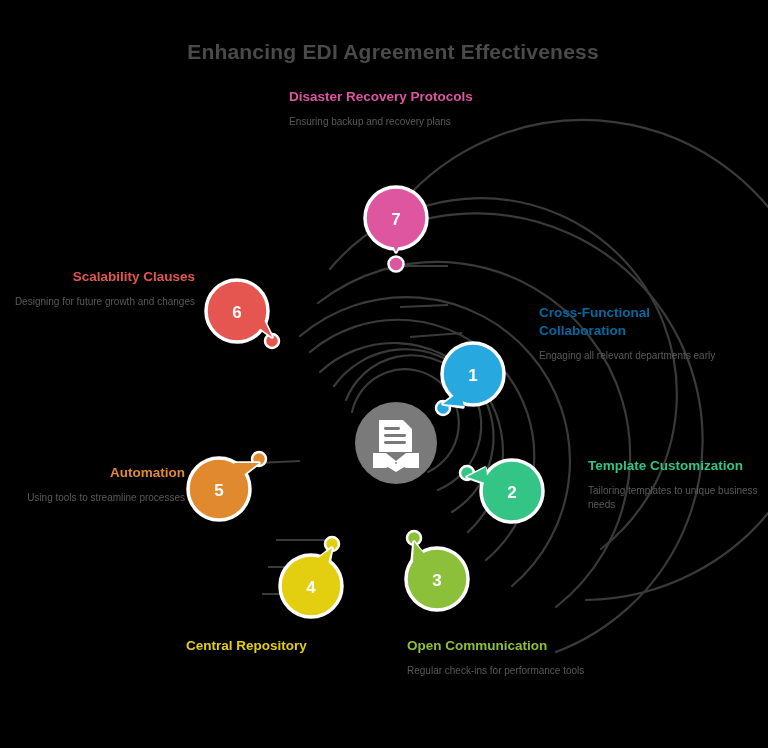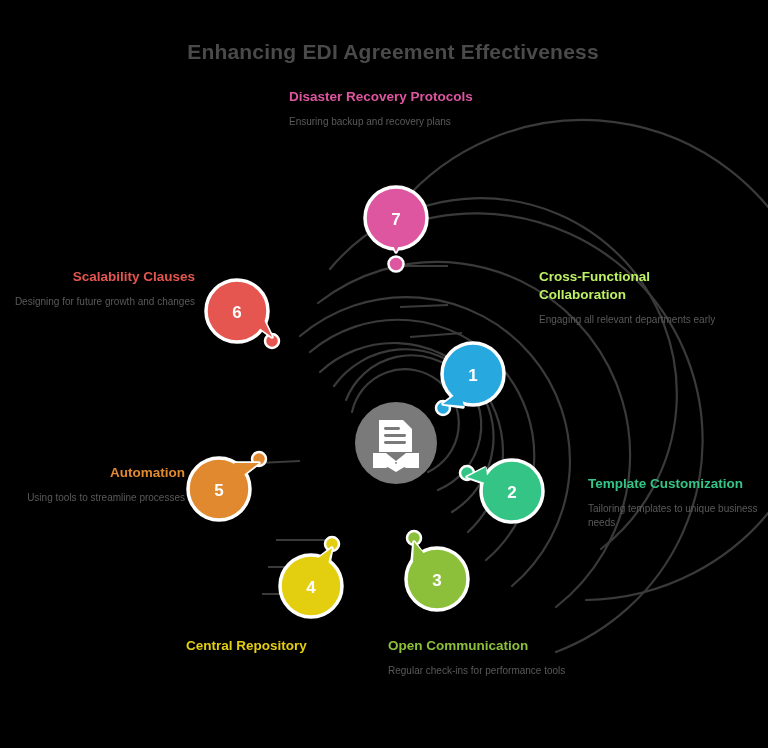--- a/index.html
+++ b/index.html
@@ -178,28 +178,28 @@
 
   <div class="label-block ta-right" style="left:10px; top:464px; width:175px;">
     <p class="label-title" style="color:#E1892F;">Automation</p>
     <p class="label-desc">Using tools to streamline processes</p>
   </div>
 
   <div class="label-block ta-center" style="left:186px; top:637px; width:190px;">
     <p class="label-title" style="color:#E3CE10;">Central Repository</p>
   </div>
 
-  <div class="label-block ta-center" style="left:388px; top:637px; width:195px;">
+  <div class="label-block ta-center" style="left:407px; top:637px; width:195px;">
     <p class="label-title" style="color:#8DC03A;">Open Communication</p>
     <p class="label-desc">Regular check-ins for performance tools</p>
   </div>
 
   <div class="label-block ta-left" style="left:588px; top:457px; width:175px;">
-    <p class="label-title" style="color:#34C586;margin-top:18px;">Template Customization</p>
+    <p class="label-title" style="color:#34C586;">Template Customization</p>
     <p class="label-desc">Tailoring templates to unique business needs</p>
   </div>
 
   <div class="label-block ta-left" style="left:539px; top:268px; width:180px;">
-    <p class="label-title" style="color:#bef264;">Cross-Functional Collaboration</p>
+    <p class="label-title" style="color:#0369a1;margin-top:36px;">Cross-Functional Collaboration</p>
     <p class="label-desc">Engaging all relevant departments early</p>
   </div>
 
 </div>
 
 </body></html>

